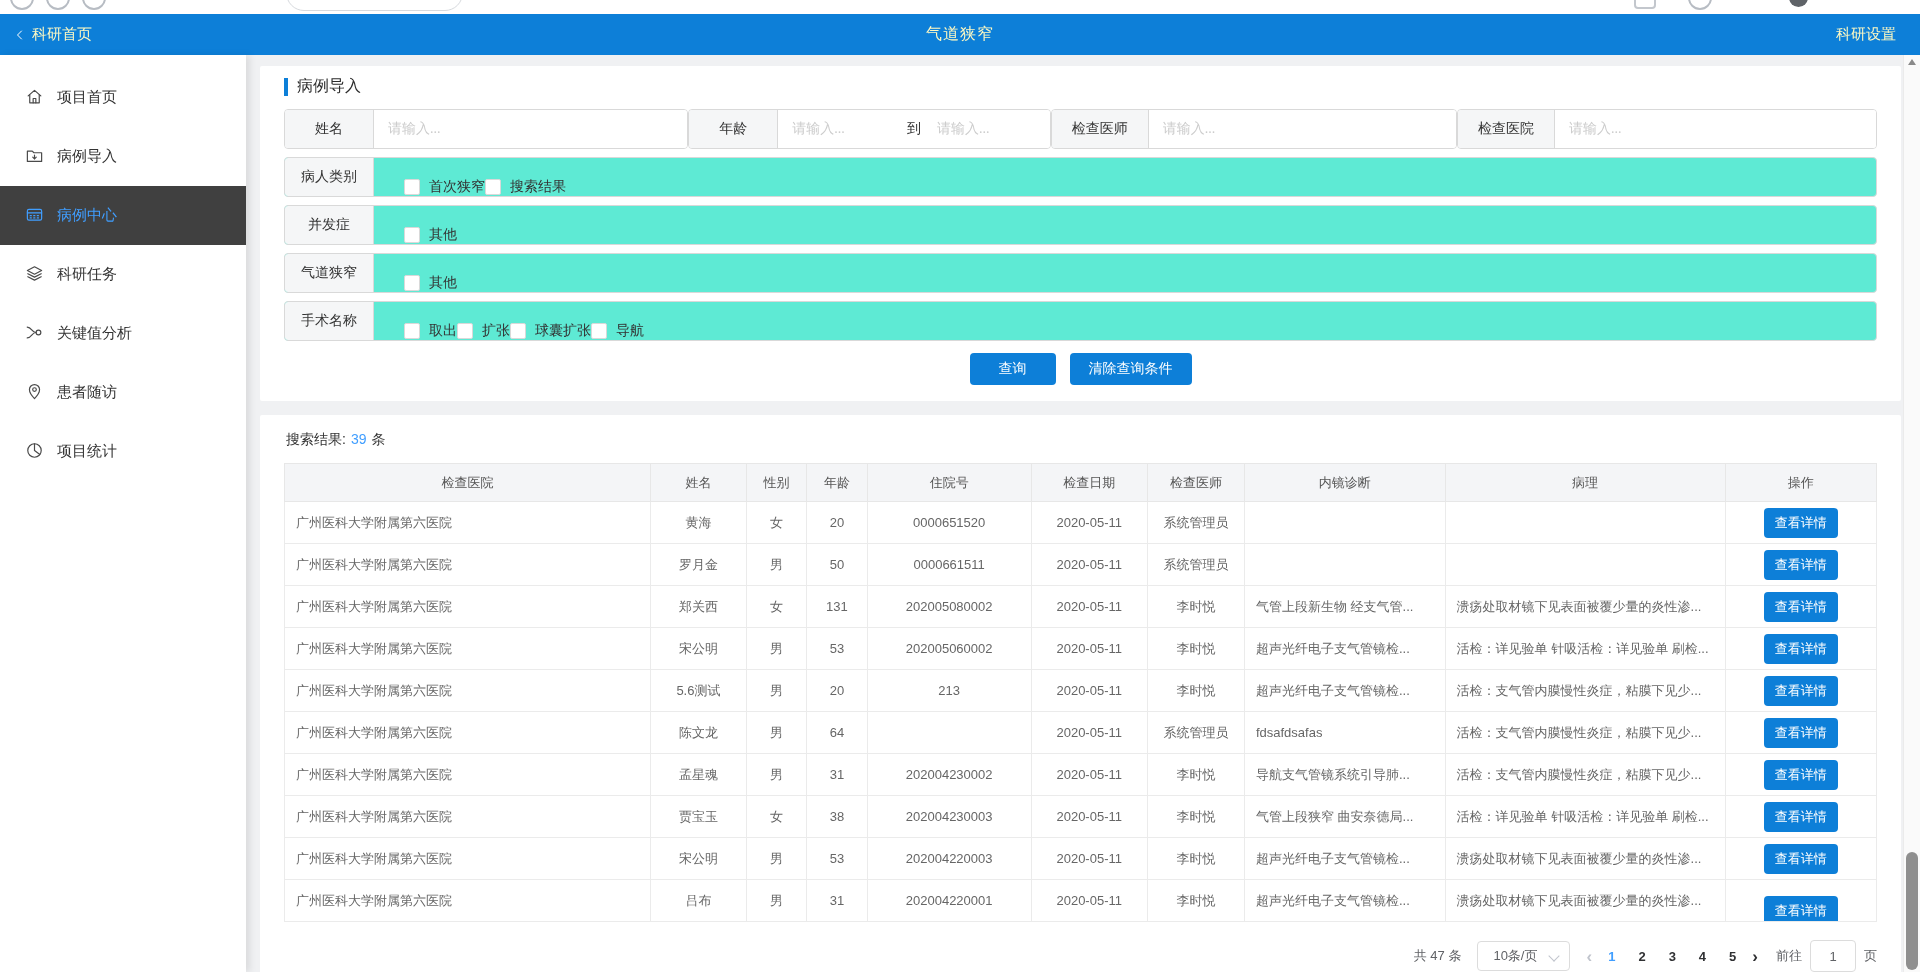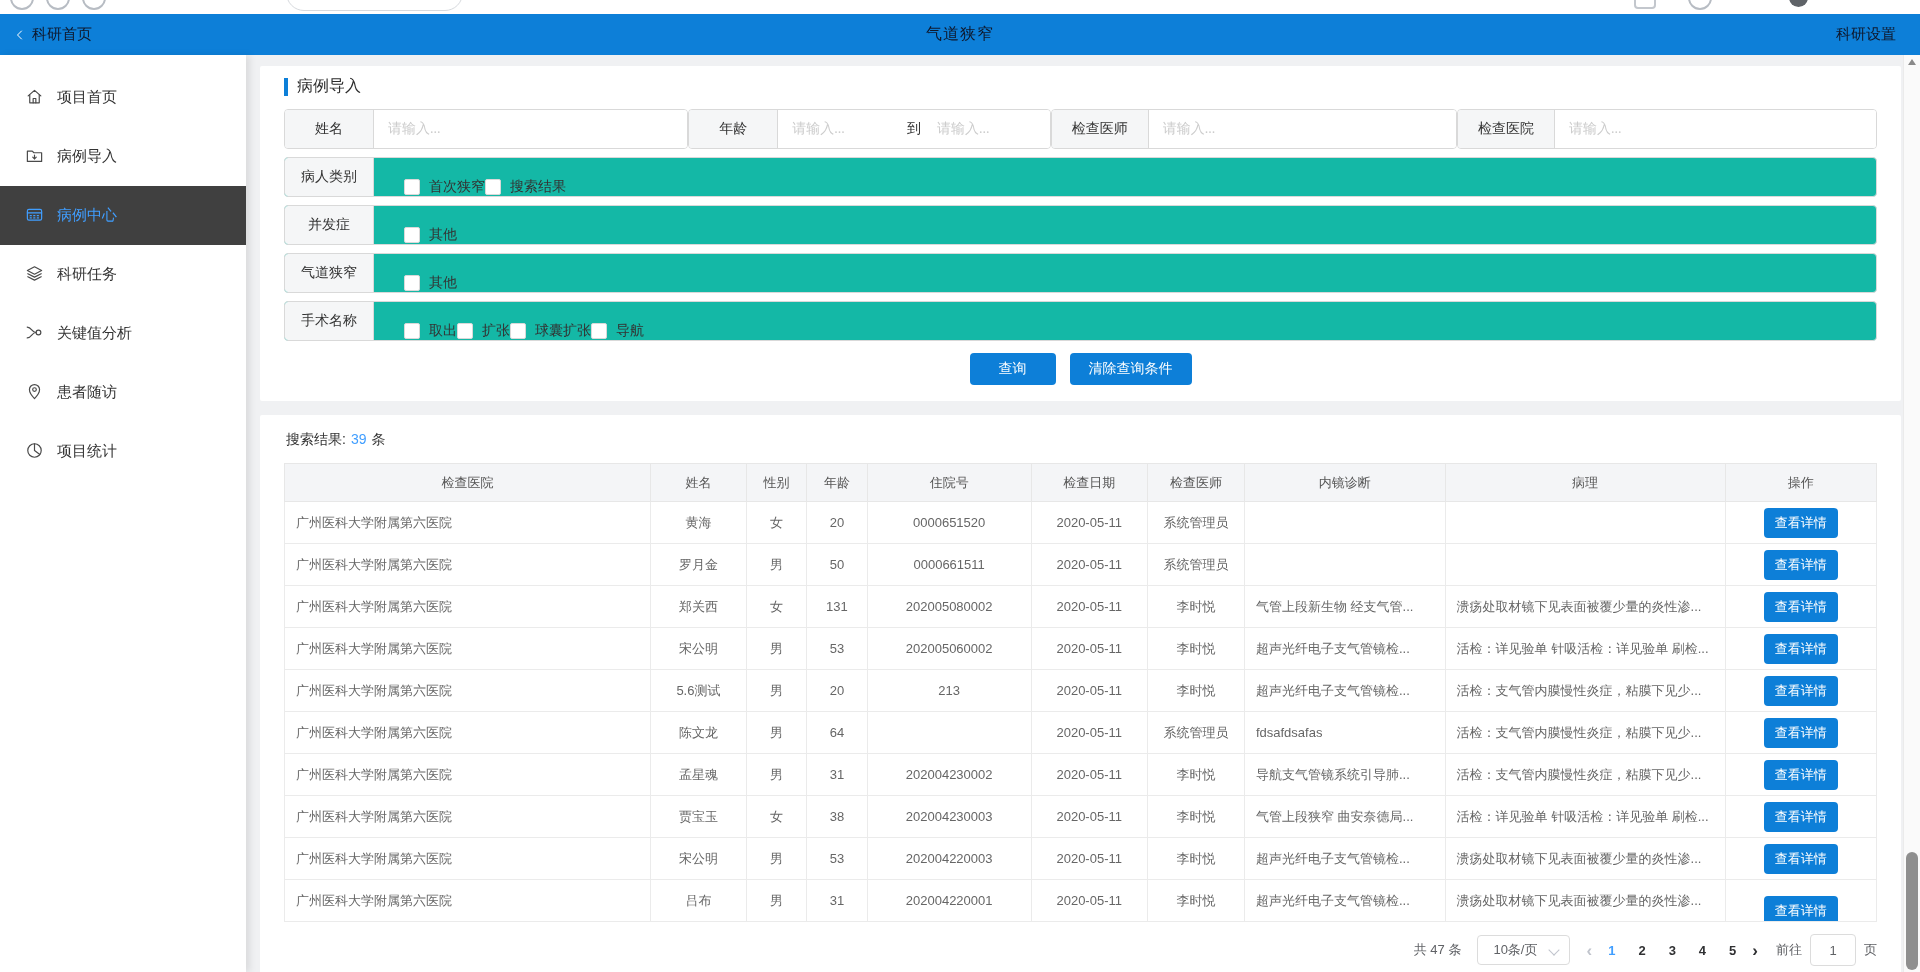--- a/index.html
+++ b/index.html
@@ -7,21 +7,21 @@
        font-family:"Liberation Sans","DejaVu Sans",sans-serif;}
 
   
   .browser-strip{position:relative;height:14px;background:#fff;overflow:hidden}
   .bs-circle{position:absolute;top:-14px;width:20px;height:20px;border:2px solid #b7bcc3;border-radius:50%;background:#fff}
   .bs-bar{position:absolute;top:-27px;left:286px;width:175px;height:36px;border:1px solid #d7dade;border-radius:18px;background:#fff}
   .bs-avatar{position:absolute;top:-12px;left:1789px;width:19px;height:19px;border-radius:50%;background:#5f6368}
   .bs-frag{position:absolute;top:-13px;width:18px;height:18px;border:2px solid #c3c7cd;border-radius:4px;background:#fff}
 
   
-  .app-header{height:41px;background:#0d7fd8;color:#0f172a;display:flex;align-items:center;position:relative}
+  .app-header{height:41px;background:#0d7fd8;color:#fef9c3;display:flex;align-items:center;position:relative}
   .hdr-back{display:flex;align-items:center;gap:6px;padding-left:14px;font-size:15px;cursor:pointer}
   .hdr-back svg{width:12px;height:12px;stroke:#fff;fill:none;stroke-width:2;stroke-linecap:round;stroke-linejoin:round}
   .hdr-title{position:absolute;left:50%;transform:translateX(-50%);font-size:16px;letter-spacing:1px}
   .hdr-settings{margin-left:auto;padding-right:24px;font-size:15px;cursor:pointer}
 
   
   .layout{display:flex;height:917px}
   .sidebar{width:246px;background:#fff;padding-top:13px;box-shadow:4px 0 7px rgba(0,0,0,.09);position:relative;z-index:2;flex:0 0 auto}
   .side-item{height:59px;display:flex;align-items:center;padding-left:25px;gap:13px;font-size:15px;color:#333;cursor:pointer}
   .side-item svg{width:19px;height:19px;stroke:#4a4a4a;fill:none;stroke-width:1.5;stroke-linecap:round;stroke-linejoin:round;flex:0 0 auto}
@@ -36,41 +36,41 @@
 
   .f-row1{display:flex;justify-content:space-between;margin-bottom:8px}
   .fg{display:flex;align-items:stretch;height:38px;border:1px solid #d9d9d9;border-radius:4px;overflow:hidden;background:#fff}
   .fg-label{background:#f5f6f7;border-right:1px solid #d9d9d9;display:flex;align-items:center;justify-content:center;font-size:14px;color:#333;flex:0 0 auto}
   .lab-88{width:88px}.lab-96{width:96px}
   .fg input{border:0;outline:0;font-size:14px;color:#333;padding:0 14px;font-family:Liberation Serif, serif;min-width:0}
   .fg input::placeholder{color:#ccc}
   .to-label{display:flex;align-items:center;font-size:14px;color:#333;padding:0 2px}
   .w-name{width:288px}.w-age{width:100px}.w-doc{width:282px}.w-hosp{width:296px}
 
-  .f-rowc{display:flex;align-items:stretch;height:38px;border:1px solid #d9d9d9;border-radius:4px;margin-bottom:8px;overflow:hidden;background:#14b8a6}
+  .f-rowc{display:flex;align-items:stretch;height:38px;border:1px solid #d9d9d9;border-radius:4px;margin-bottom:8px;overflow:hidden;background:#5eead4}
   .opts{display:flex;align-items:flex-end;padding-left:30px}
   .opt{display:flex;align-items:center;gap:9px;font-size:14px;color:#333;cursor:pointer}
   .cb{width:14px;height:14px;border:1px solid #d9d9d9;border-radius:2px;background:#fff;flex:0 0 auto}
 
   .btn-row{display:flex;justify-content:center;gap:14px;margin:12px 0 6px}
   .btn{background:#0d7fd8;color:#fff;border:0;border-radius:4px;height:32px;font-size:14px;padding:0 19px;cursor:pointer;font-family:Liberation Sans, sans-serif}
   .btn-query{padding:0 29px}
 
   .card-results{margin-top:14px;padding:10px 24px 14px}
   .summary{font-size:14px;color:#333;padding:6px 2px 14px}
   .summary .cnt{color:#409eff;margin:0 5px}
 
   .tbl{width:100%;border-collapse:collapse;table-layout:fixed;font-size:13px}
   .tbl th{background:#f4f5f7;color:#555;font-weight:400;height:37px;border:1px solid #e7e7e7;padding:0 8px;white-space:nowrap;overflow:hidden}
   .tbl td{height:41px;border:1px solid #ebebeb;color:#666;text-align:center;padding:0 8px;white-space:nowrap;overflow:hidden;background:#fff}
   .tbl td:nth-child(1),.tbl td:nth-child(8),.tbl td:nth-child(9){text-align:left;padding-left:11px}
   .detail-btn{display:inline-block;background:#0d7fd8;color:#fff;font-size:13px;border:0;border-radius:4px;padding:6px 11px;cursor:pointer;font-family:inherit}
   tr.last .detail-btn{position:relative;top:10px}
 
-  .pager{display:flex;justify-content:flex-end;align-items:center;margin-top:12px;font-size:13px;color:#606266;gap:16px}
+  .pager{display:flex;justify-content:flex-end;align-items:center;margin-top:18px;font-size:13px;color:#606266;gap:16px}
   .psize{position:relative;border:1px solid #dcdcdc;border-radius:4px;height:30px;line-height:28px;padding:0 32px 0 15px;color:#606266;cursor:pointer;background:#fff;box-sizing:border-box}
   .psize .caret{position:absolute;right:11px;top:10px;width:7px;height:7px;border-right:1.5px solid #c0c4cc;border-bottom:1.5px solid #c0c4cc;transform:rotate(45deg)}
   .parrow{font-size:17px;line-height:1;cursor:pointer;color:#c0c4cc;font-weight:700}
   .parrow.next{color:#303133}
   .pages{display:flex;gap:23px;font-weight:700;color:#303133}
   .pg{cursor:pointer}.pg.cur{color:#409eff}
   .goto{display:flex;align-items:center;gap:8px;margin-left:2px}
   .goto input{width:40px;height:28px;border:1px solid #dcdcdc;border-radius:4px;text-align:center;font-size:13px;color:#606266;outline:0;font-family:inherit}
 
   .scrollbar{position:fixed;top:55px;right:0;bottom:0;width:16px;background:#fafafa;border-left:1px solid #ebebeb;z-index:10}

